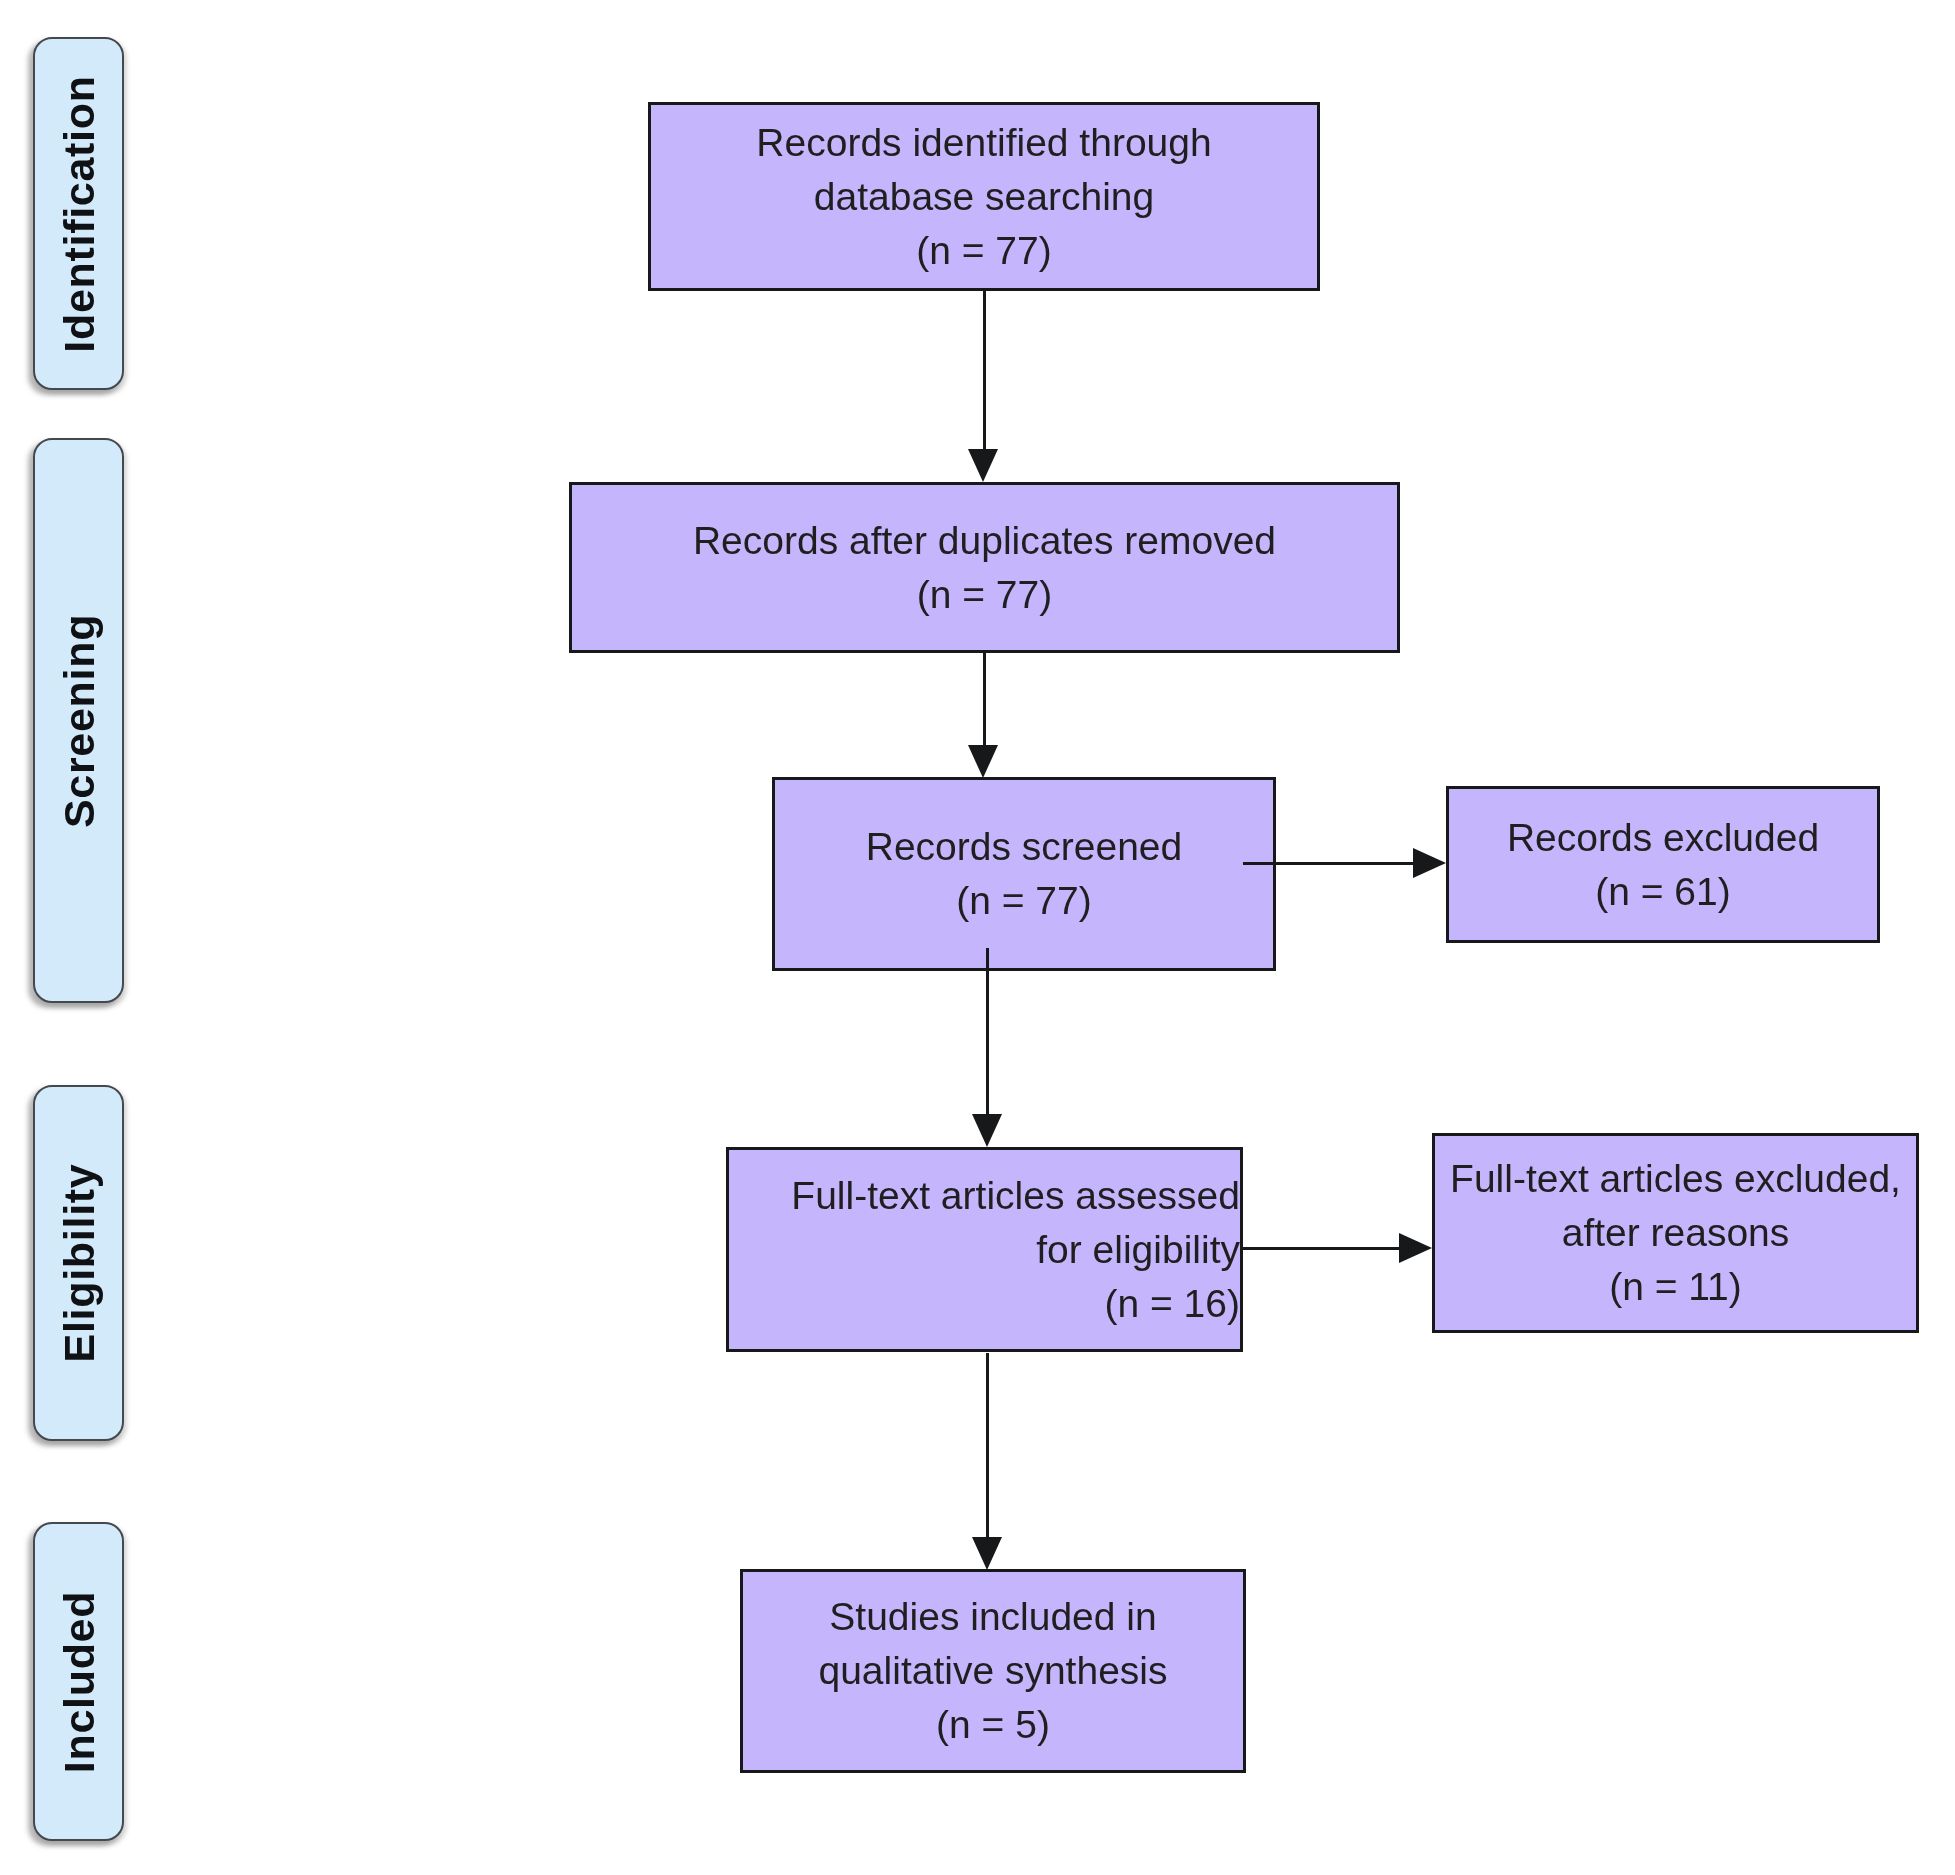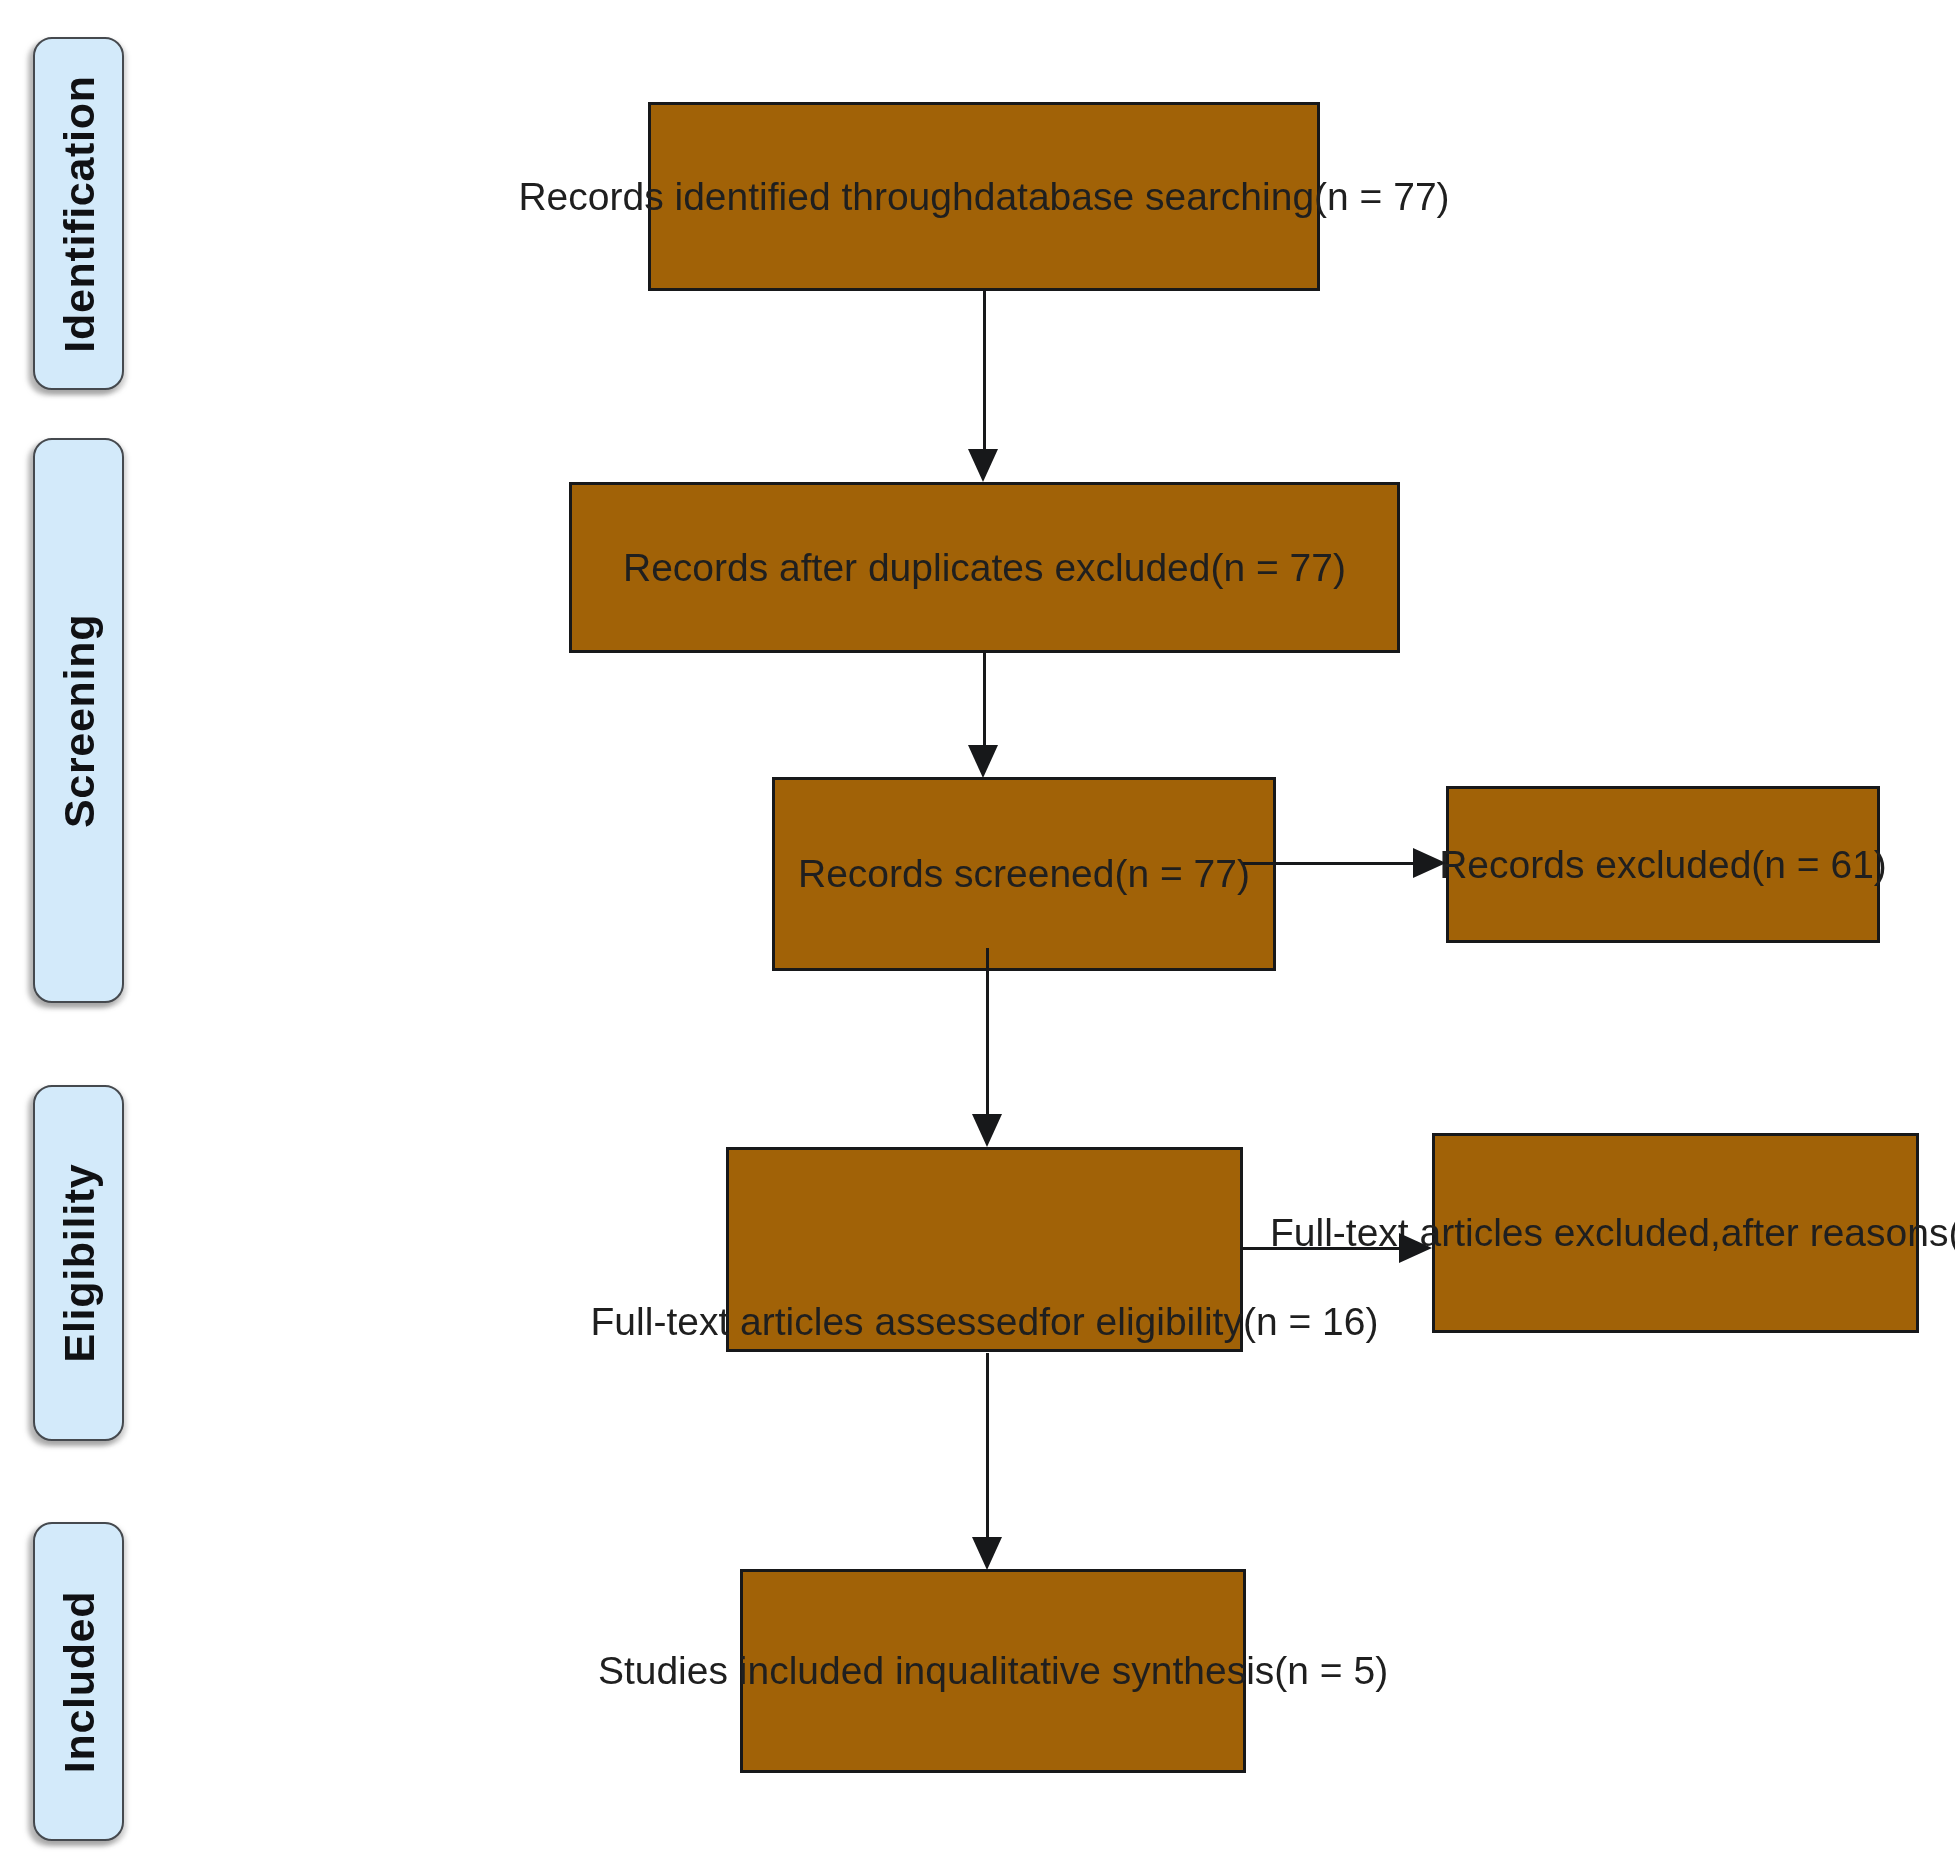--- a/index.html
+++ b/index.html
@@ -23,24 +23,24 @@
   .stage-label{
     position:absolute;top:50%;left:50%;
     transform:translate(-50%,-50%) rotate(-90deg);
     white-space:nowrap;
     font-size:43px;font-weight:700;color:#101114;
     letter-spacing:0.7px;
   }
   
   .node{
     position:absolute;
-    background:#a16207;
+    background:#c4b5fd;
     border:3.4px solid #17181a;
     box-sizing:border-box;
-    display:flex;flex-direction:row;
+    display:flex;flex-direction:column;
     justify-content:center;align-items:center;
     text-align:center;
   }
   .nline{font-size:39px;line-height:54px;white-space:nowrap;}
   
   .aline{position:absolute;background:#17181a;}
   .aline.v{width:3.4px;}
   .aline.h{height:3.4px;}
   .ahead{position:absolute;width:0;height:0;}
   .ahead.down{
@@ -72,21 +72,21 @@
     <span class="stage-label">Included</span>
   </div>
 
   <div class="node" style="left:648px;top:102px;width:672px;height:189px;">
     <div class="nline">Records identified through</div>
     <div class="nline">database searching</div>
     <div class="nline">(n = 77)</div>
   </div>
 
   <div class="node" style="left:569px;top:482px;width:831px;height:171px;">
-    <div class="nline">Records after duplicates excluded</div>
+    <div class="nline">Records after duplicates removed</div>
     <div class="nline">(n = 77)</div>
   </div>
 
   <div class="node" style="left:772px;top:777px;width:504px;height:194px;">
     <div class="nline">Records screened</div>
     <div class="nline">(n = 77)</div>
   </div>
 
   <div class="node" style="left:1446px;top:786px;width:434px;height:157px;text-align:right;">
     <div class="nline">Records excluded</div>

